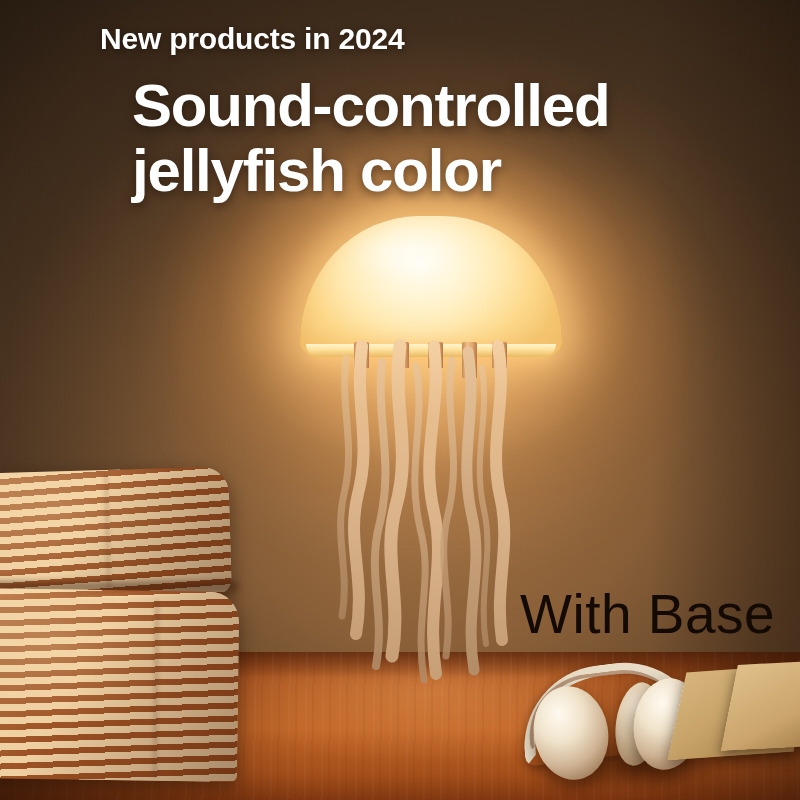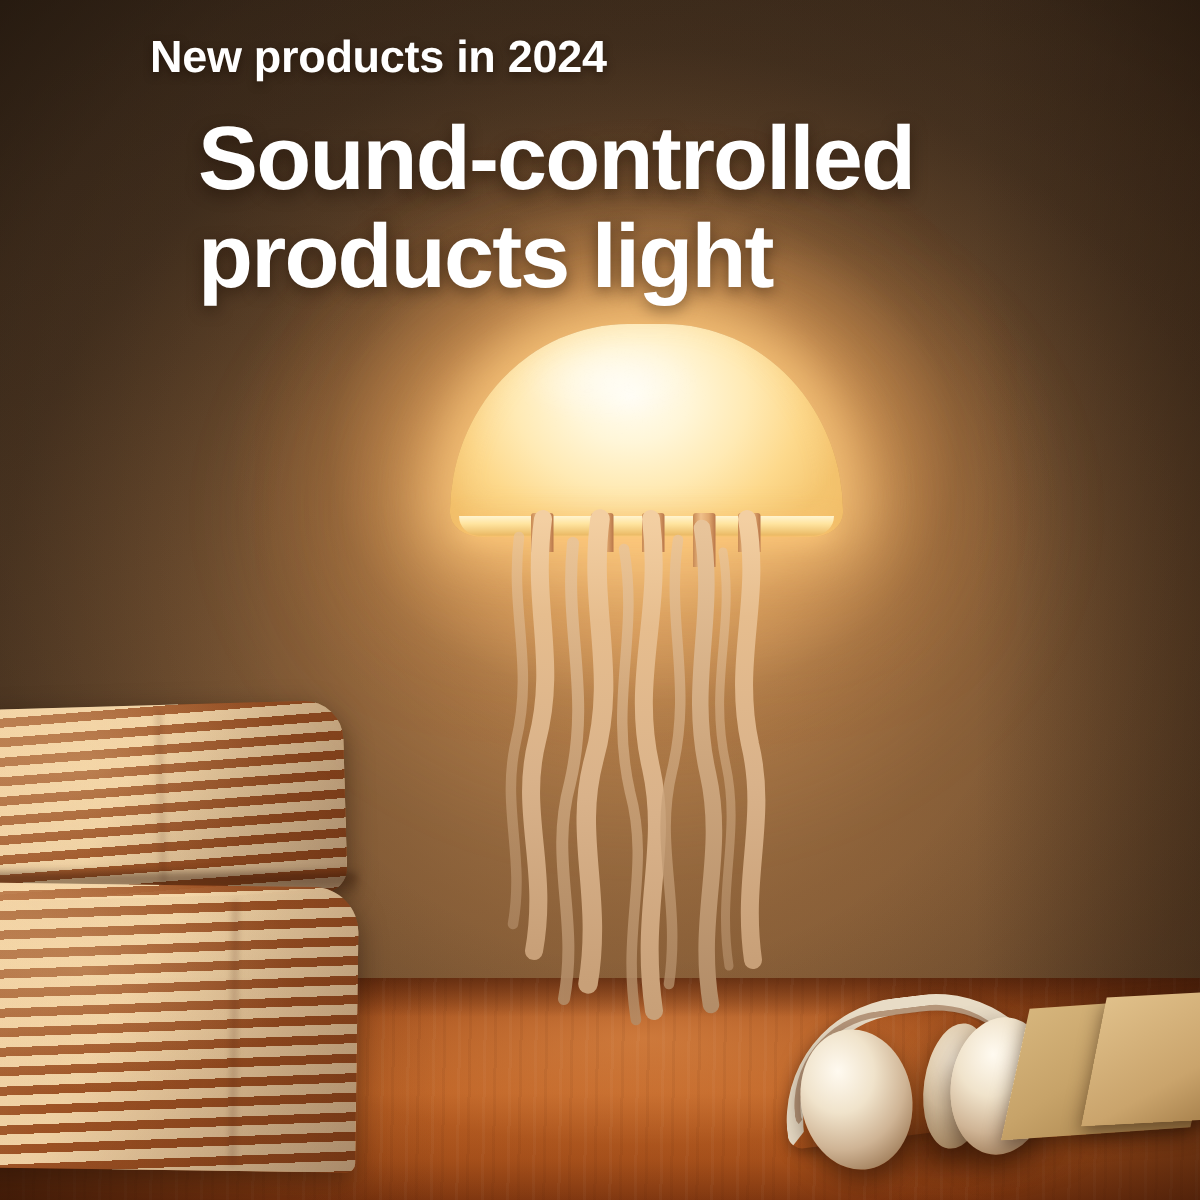--- a/index.html
+++ b/index.html
@@ -337,19 +337,20 @@
 
   <div class="notebook">
     <div class="nb-page nb-a"></div>
     <div class="nb-page nb-b"></div>
   </div>
 
   <div class="t-eyebrow">New products in 2024</div>
 
   <div class="t-headline">
     <div>Sound-controlled</div>
-    <div>products light</div>
-  </div>
-
-
+    <div>jellyfish color</div>
+  </div>
+
+
+  <div class="t-base">With Base</div>
 
 
 </div>
 
 </body></html>

